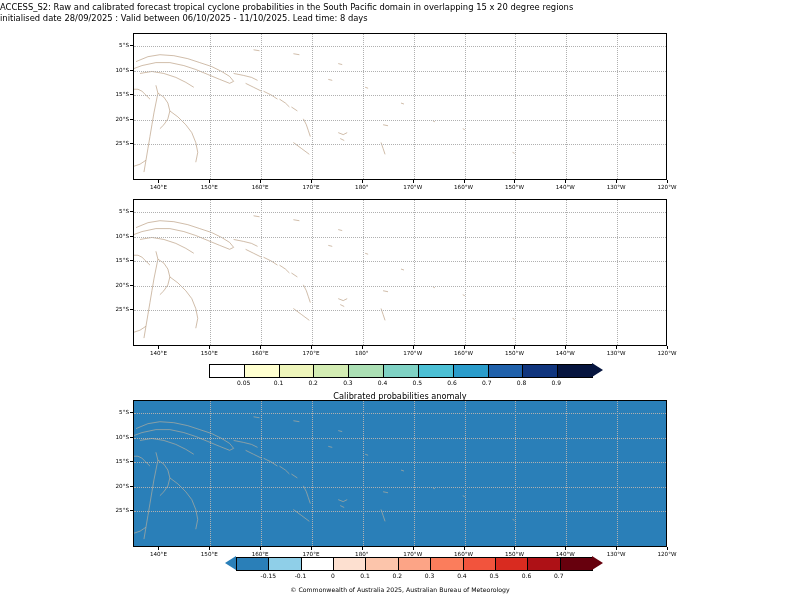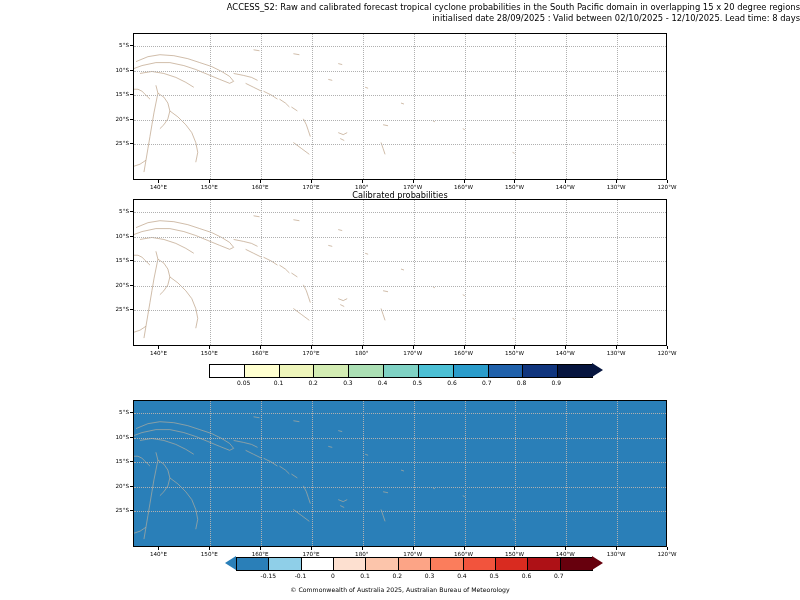--- a/index.html
+++ b/index.html
@@ -20,21 +20,21 @@
     left: 0;
     top: 0;
     width: 800px;
     height: 600px;
   }
   .suptitle {
     position: absolute;
     left: 0;
     top: 2px;
     width: 800px;
-    text-align: right;
+    text-align: left;
     font-size: 8.4px;
     line-height: 11px;
     color: #000;
   }
   .panel-title {
     position: absolute;
     width: 100%;
     text-align: center;
     font-size: 8.2px;
     color: #000;
@@ -126,21 +126,21 @@
     color: #000;
   }
 </style>
 </head>
 <body>
 
 <div class="figure">
 
   <div class="suptitle">
     <div>ACCESS_S2: Raw and calibrated forecast tropical cyclone probabilities in the South Pacific domain in overlapping 15 x 20 degree regions</div>
-    <div>initialised date 28/09/2025 :  Valid between 02/10/2025 - 12/10/2025. Lead time: 8 days</div>
+    <div>initialised date 28/09/2025 :  Valid between 06/10/2025 - 11/10/2025. Lead time: 8 days</div>
   </div>
 
   <div class="axes" id="ax1" style="left:133px; top:33px; width:534px; height:147px;">
     <svg class="coast" viewBox="0 0 534 147" preserveAspectRatio="none">
       <g fill="none" stroke="#b09070" stroke-width="0.6">
 
         <path d="M2 28 L14 23 L26 21 L40 22 L54 25 L66 29 L78 33 L88 38 L96 43 L100 48 L96 50 L86 46 L74 41 L62 36 L50 32 L36 29 L22 29 L8 32 L0 35"></path>
         <path d="M6 40 L18 38 L30 40 L42 44 L52 49 L60 54"></path>
 
         <path d="M22 52 L24 60 L22 70 L20 80 L18 92 L16 104 L14 116 L12 128 L10 140"></path>
@@ -185,21 +185,20 @@
       <div class="gridline-v" style="left: 381.429px;"></div>
       <div class="gridline-v" style="left: 432.286px;"></div>
       <div class="gridline-v" style="left: 483.143px;"></div>
       <div class="gridline-h" style="top: 12.25px;"></div>
       <div class="gridline-h" style="top: 36.75px;"></div>
       <div class="gridline-h" style="top: 61.25px;"></div>
       <div class="gridline-h" style="top: 85.75px;"></div>
       <div class="gridline-h" style="top: 110.25px;"></div>
     </div>
 
-  <div class="panel-title" style="top:190px;">Calibrated probabilities</div>
   <div class="axes" id="ax2" style="left:133px; top:199px; width:534px; height:147px;">
     <svg class="coast" viewBox="0 0 534 147" preserveAspectRatio="none">
       <g fill="none" stroke="#b09070" stroke-width="0.6">
         <path d="M2 28 L14 23 L26 21 L40 22 L54 25 L66 29 L78 33 L88 38 L96 43 L100 48 L96 50 L86 46 L74 41 L62 36 L50 32 L36 29 L22 29 L8 32 L0 35"></path>
         <path d="M6 40 L18 38 L30 40 L42 44 L52 49 L60 54"></path>
         <path d="M22 52 L24 60 L22 70 L20 80 L18 92 L16 104 L14 116 L12 128 L10 140"></path>
         <path d="M24 60 L30 64 L34 70 L36 78 L34 86 L30 92 L26 96"></path>
         <path d="M16 66 L12 62 L8 58 L4 56 L0 56"></path>
         <path d="M36 78 L44 84 L52 92 L58 100 L62 110 L64 120 L62 130"></path>
         <path d="M12 128 L6 132 L0 134"></path>
@@ -248,20 +247,21 @@
       <div class="cbar-seg" style="background: rgb(211, 236, 179);"></div>
       <div class="cbar-seg" style="background: rgb(171, 223, 180);"></div>
       <div class="cbar-seg" style="background: rgb(127, 210, 196);"></div>
       <div class="cbar-seg" style="background: rgb(76, 192, 213);"></div>
       <div class="cbar-seg" style="background: rgb(42, 156, 203);"></div>
       <div class="cbar-seg" style="background: rgb(32, 97, 171);"></div>
       <div class="cbar-seg" style="background: rgb(16, 53, 126);"></div>
       <div class="cbar-seg" style="background: rgb(6, 21, 63);"></div>
     </div>
 
+  <div class="panel-title" style="top:391px;">Calibrated probabilities anomaly</div>
   <div class="axes filled" id="ax3" style="left:133px; top:400px; width:534px; height:147px;">
     <svg class="coast" viewBox="0 0 534 147" preserveAspectRatio="none">
       <g fill="none" stroke="#c8b49a" stroke-width="0.6">
         <path d="M2 28 L14 23 L26 21 L40 22 L54 25 L66 29 L78 33 L88 38 L96 43 L100 48 L96 50 L86 46 L74 41 L62 36 L50 32 L36 29 L22 29 L8 32 L0 35"></path>
         <path d="M6 40 L18 38 L30 40 L42 44 L52 49 L60 54"></path>
         <path d="M22 52 L24 60 L22 70 L20 80 L18 92 L16 104 L14 116 L12 128 L10 140"></path>
         <path d="M24 60 L30 64 L34 70 L36 78 L34 86 L30 92 L26 96"></path>
         <path d="M16 66 L12 62 L8 58 L4 56 L0 56"></path>
         <path d="M36 78 L44 84 L52 92 L58 100 L62 110 L64 120 L62 130"></path>
         <path d="M12 128 L6 132 L0 134"></path>

